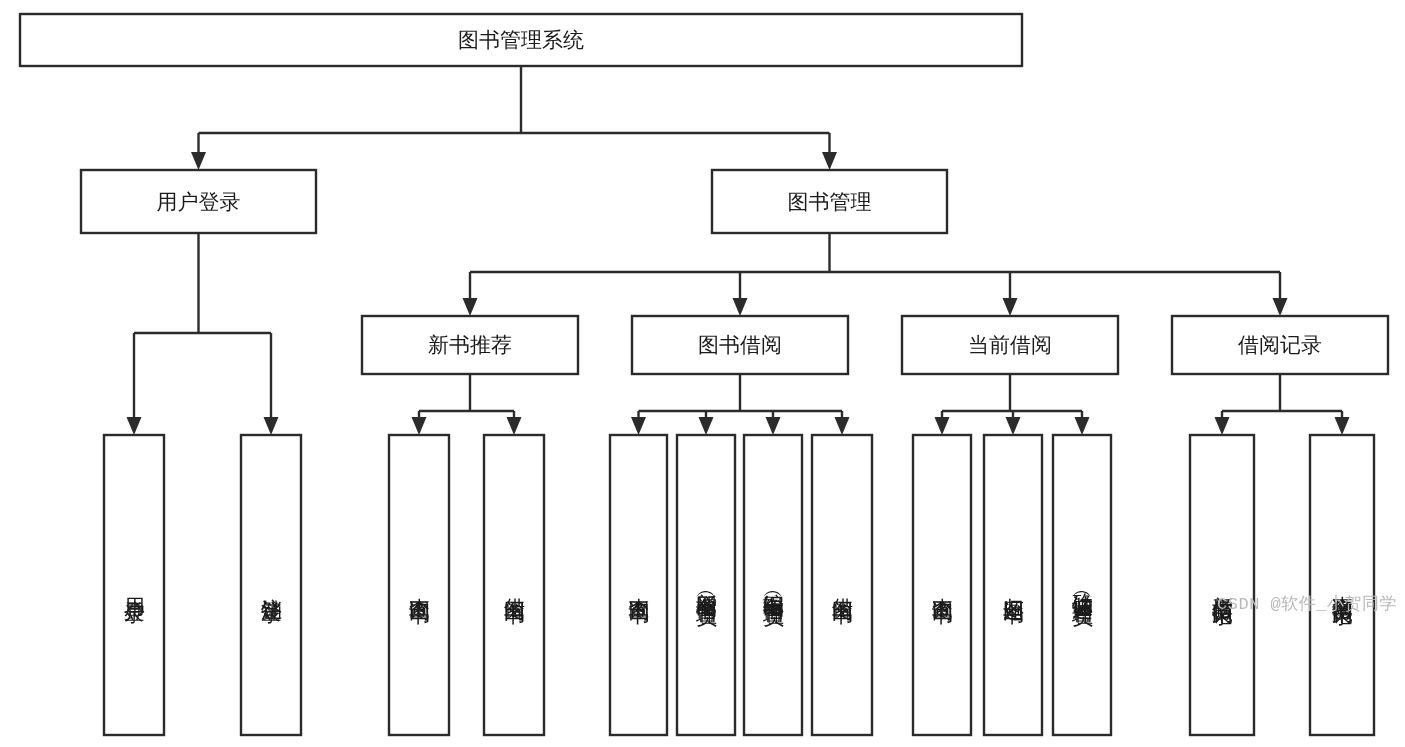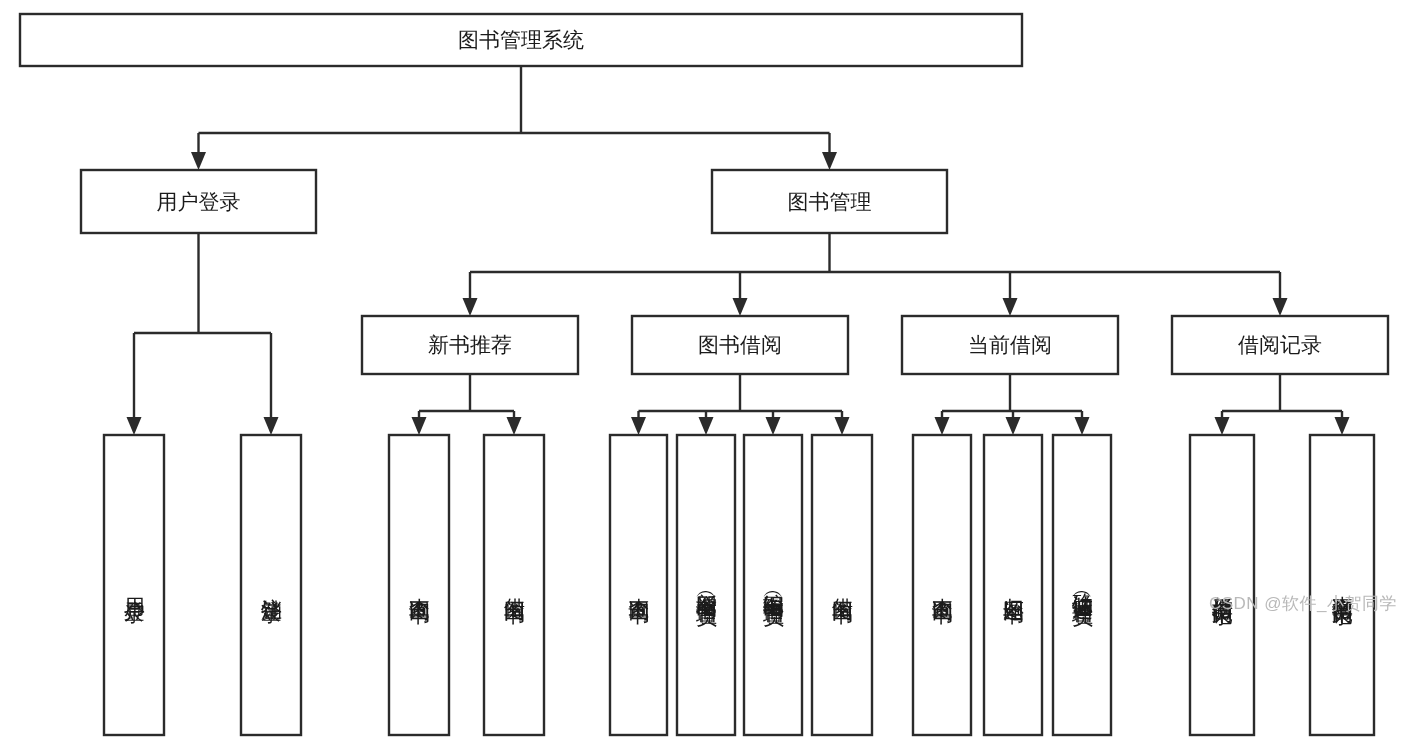--- a/index.html
+++ b/index.html
@@ -60,21 +60,21 @@
     align-items: center;
     justify-content: center;
     text-align: center;
     white-space: nowrap;
     pointer-events: none;
   }
   .watermark {
     position: absolute;
     right: 8px;
     bottom: 4px;
-    font-family: Liberation Sans, sans-serif;
+    font-family: Liberation Mono, monospace;
     font-size: 17px;
     color: #b9b9b9;
     white-space: nowrap;
     letter-spacing: 0.5px;
   }
 </style>
 </head>
 <body>
 
 <div id="diagram-root">

